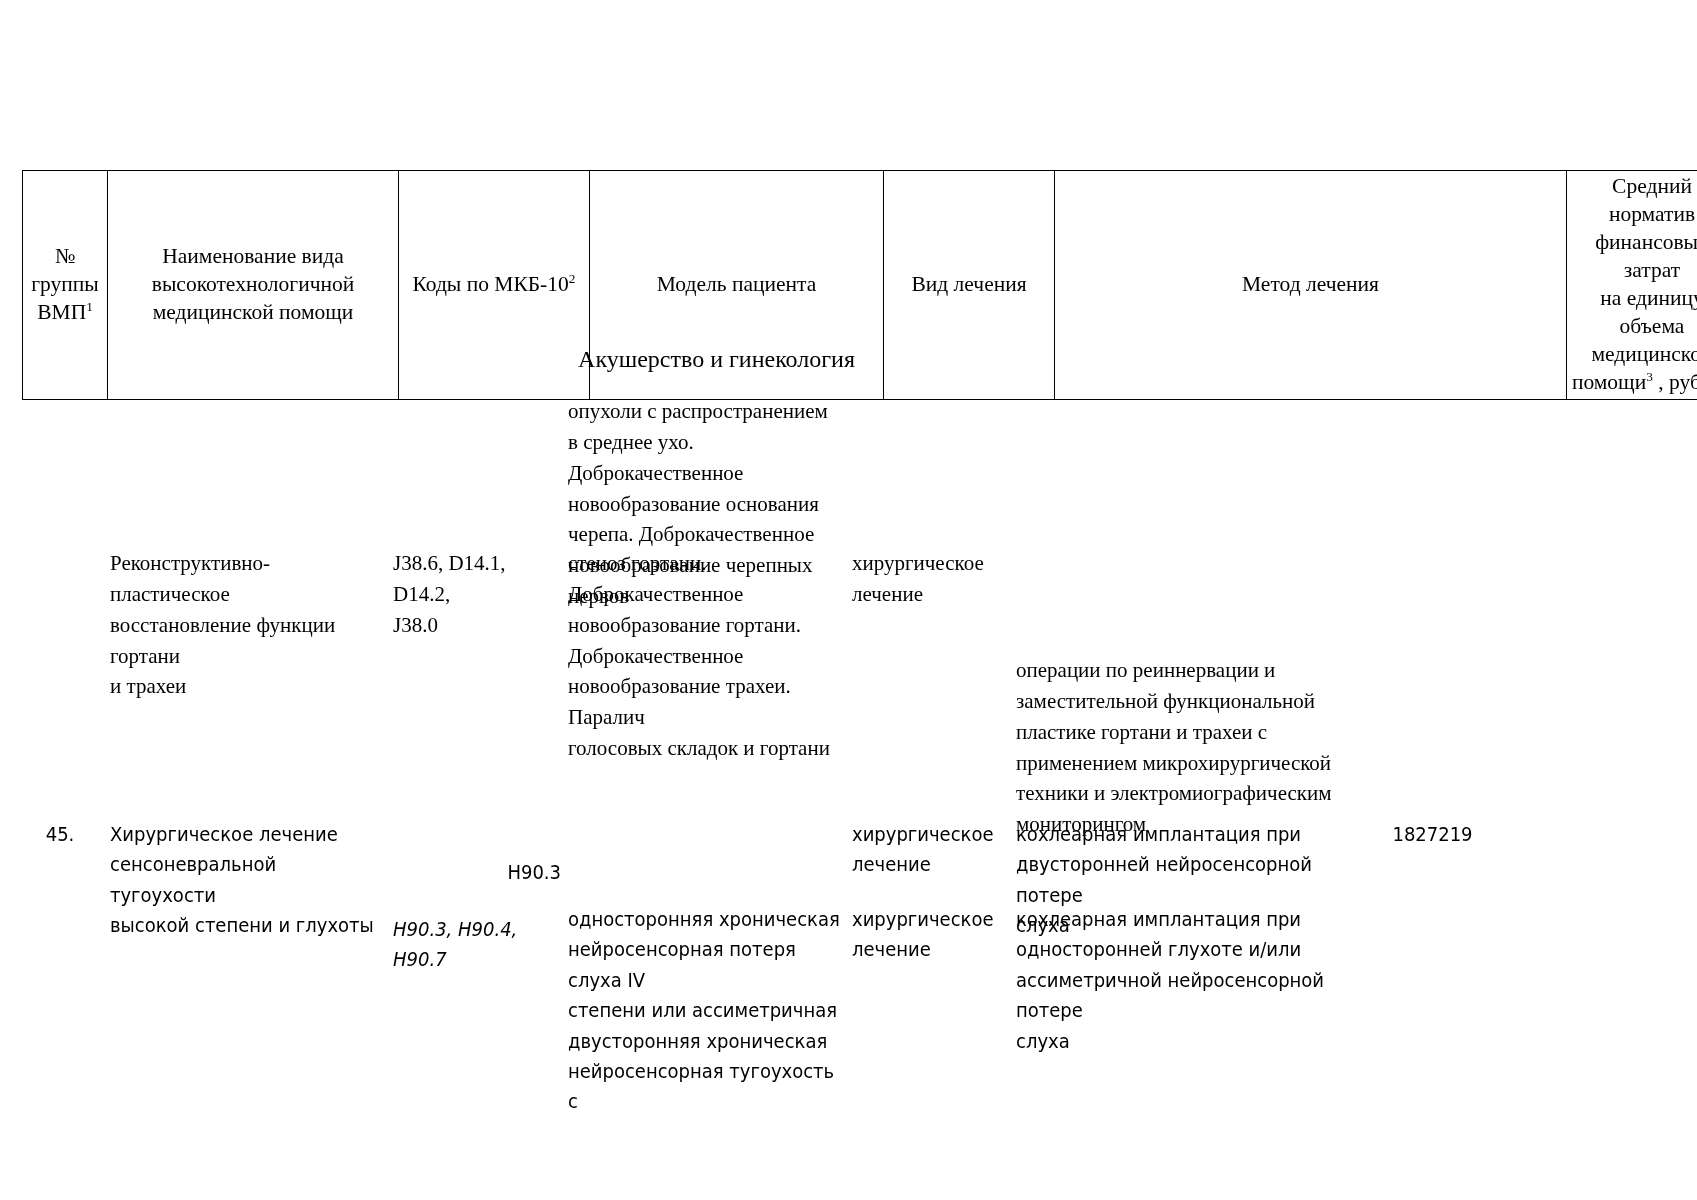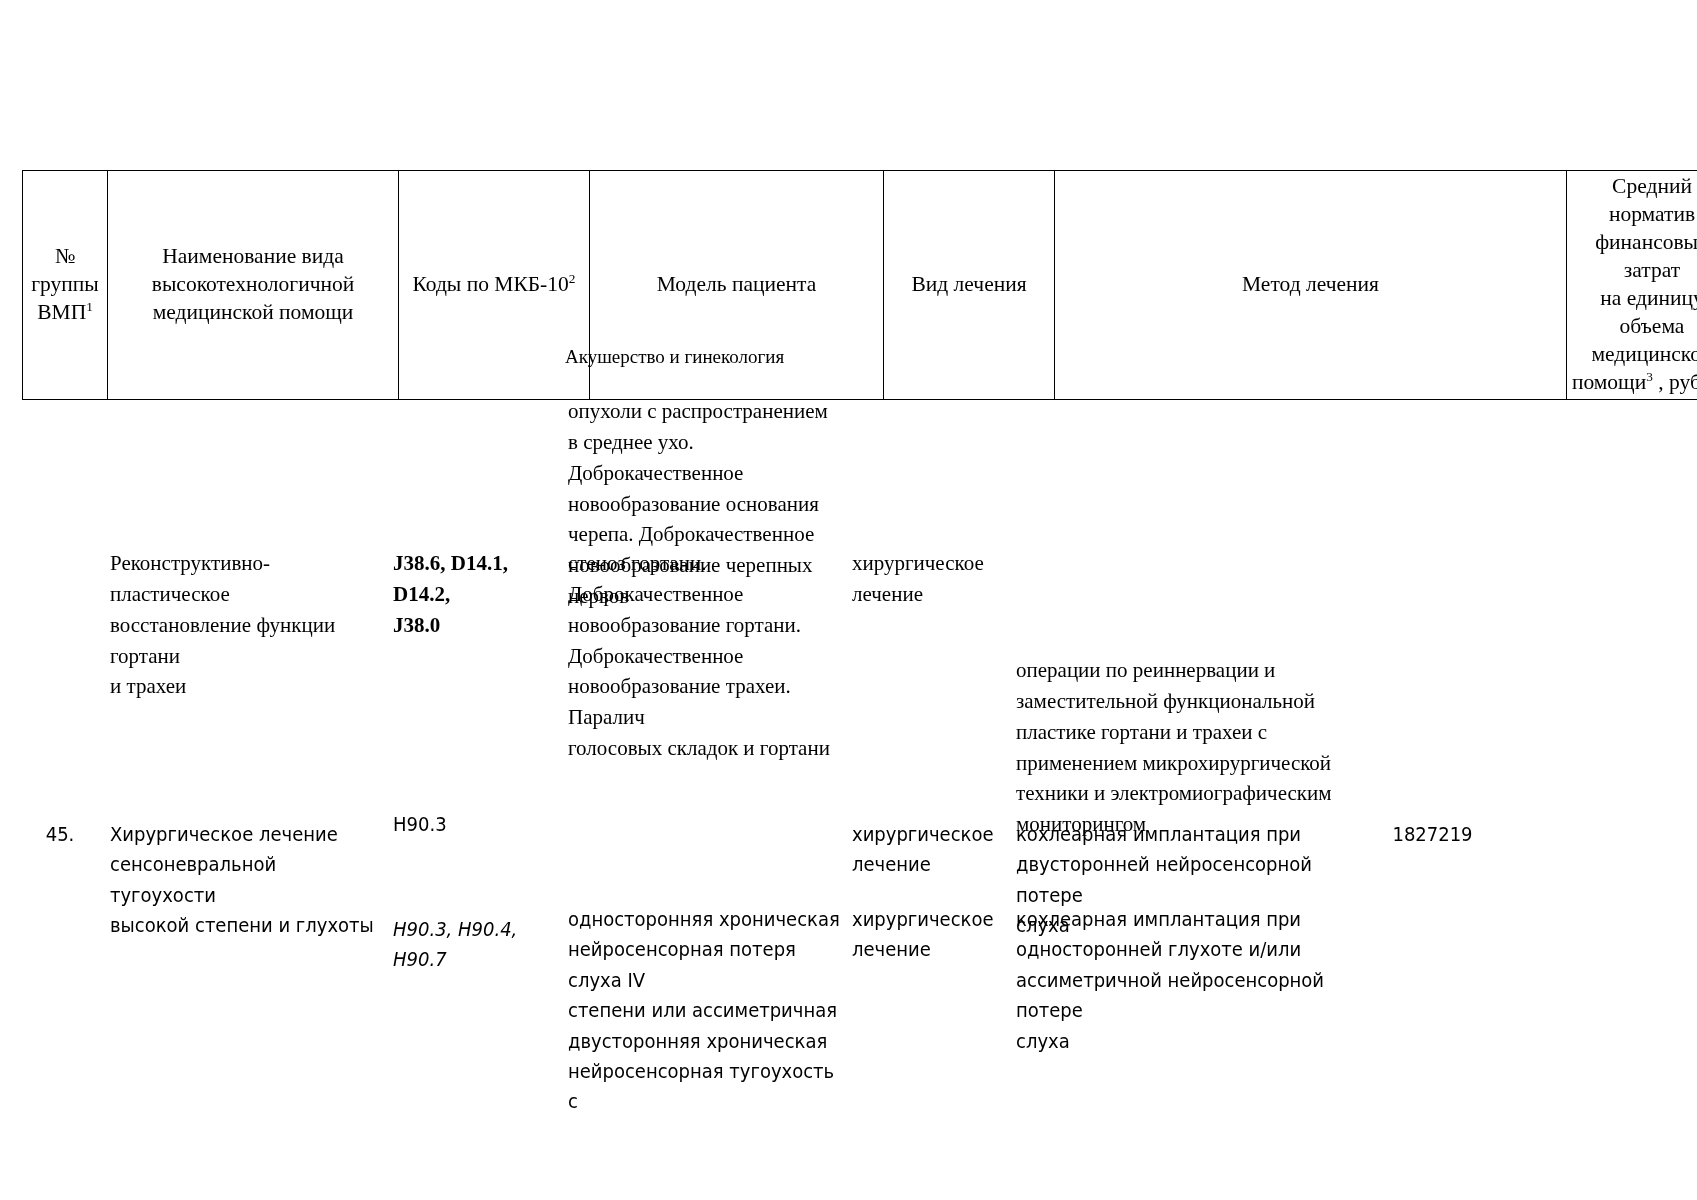--- a/index.html
+++ b/index.html
@@ -65,22 +65,22 @@
     vertical-align: super;
     line-height: 0;
   }
 
   
   .section-heading {
     position: absolute;
     top: 346px;
     left: 565px;
     width: 290px;
-    text-align: left;
-    font-size: 19px;
+    text-align: right;
+    font-size: 24px;
     font-family: "Liberation Serif", "DejaVu Serif", serif;
   }
 
   
   .cell {
     position: absolute;
     font-size: 21px;
     line-height: 1.47;
     white-space: pre-line;
   }
@@ -151,21 +151,21 @@
 в среднее ухо. Доброкачественное
 новообразование основания
 черепа. Доброкачественное
 новообразование черепных
 нервов</div>
 
   <div class="cell serif col-name" style="top:548px;">Реконструктивно-пластическое
 восстановление функции гортани
 и трахеи</div>
 
-  <div class="cell serif col-codes" style="top:548px;font-weight:bold;">J38.6, D14.1, D14.2,
+  <div class="cell serif col-codes" style="top:548px;">J38.6, D14.1, D14.2,
 J38.0</div>
 
   <div class="cell serif col-model" style="top:548px;">стеноз гортани.
 Доброкачественное
 новообразование гортани.
 Доброкачественное
 новообразование трахеи. Паралич
 голосовых складок и гортани</div>
 
   <div class="cell serif col-kind" style="top:548px;">хирургическое
@@ -178,21 +178,21 @@
 применением микрохирургической
 техники и электромиографическим
 мониторингом</div>
 
   <div class="cell sans col-num" style="top:810px;">45.</div>
 
   <div class="cell sans col-name" style="top:810px;">Хирургическое лечение
 сенсоневральной тугоухости
 высокой степени и глухоты</div>
 
-  <div class="cell sans col-codes" style="top:800px;">H90.3</div>
+  <div class="cell sans col-codes" style="top:848px;text-align:right;">H90.3</div>
 
 
   <div class="cell sans col-kind" style="top:810px;">хирургическое
 лечение</div>
 
   <div class="cell sans col-method" style="top:810px;">кохлеарная имплантация при
 двусторонней нейросенсорной потере
 слуха</div>
 
   <div class="cell sans col-cost" style="top:810px;">1827219</div>

